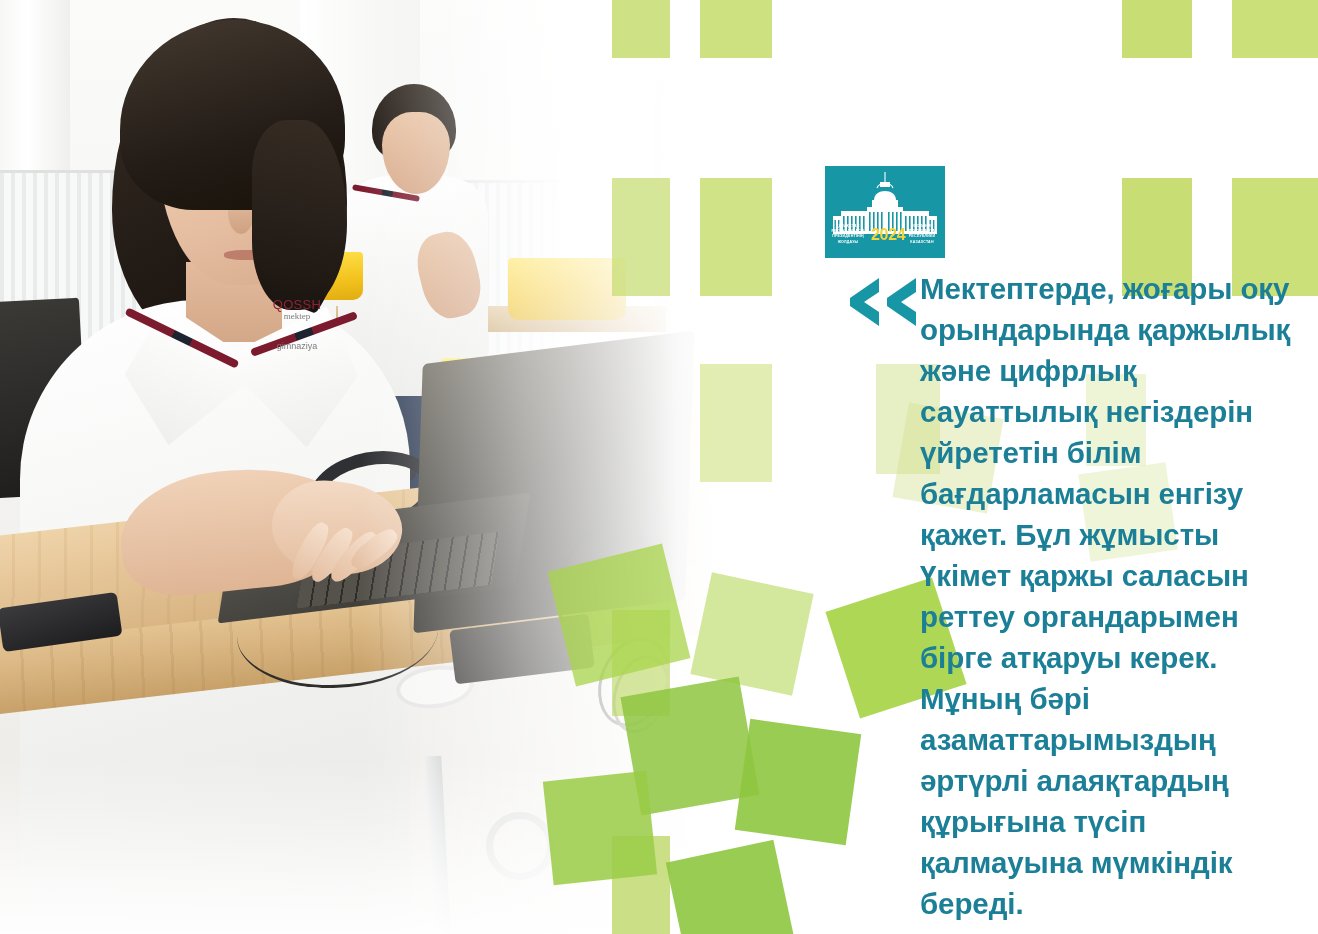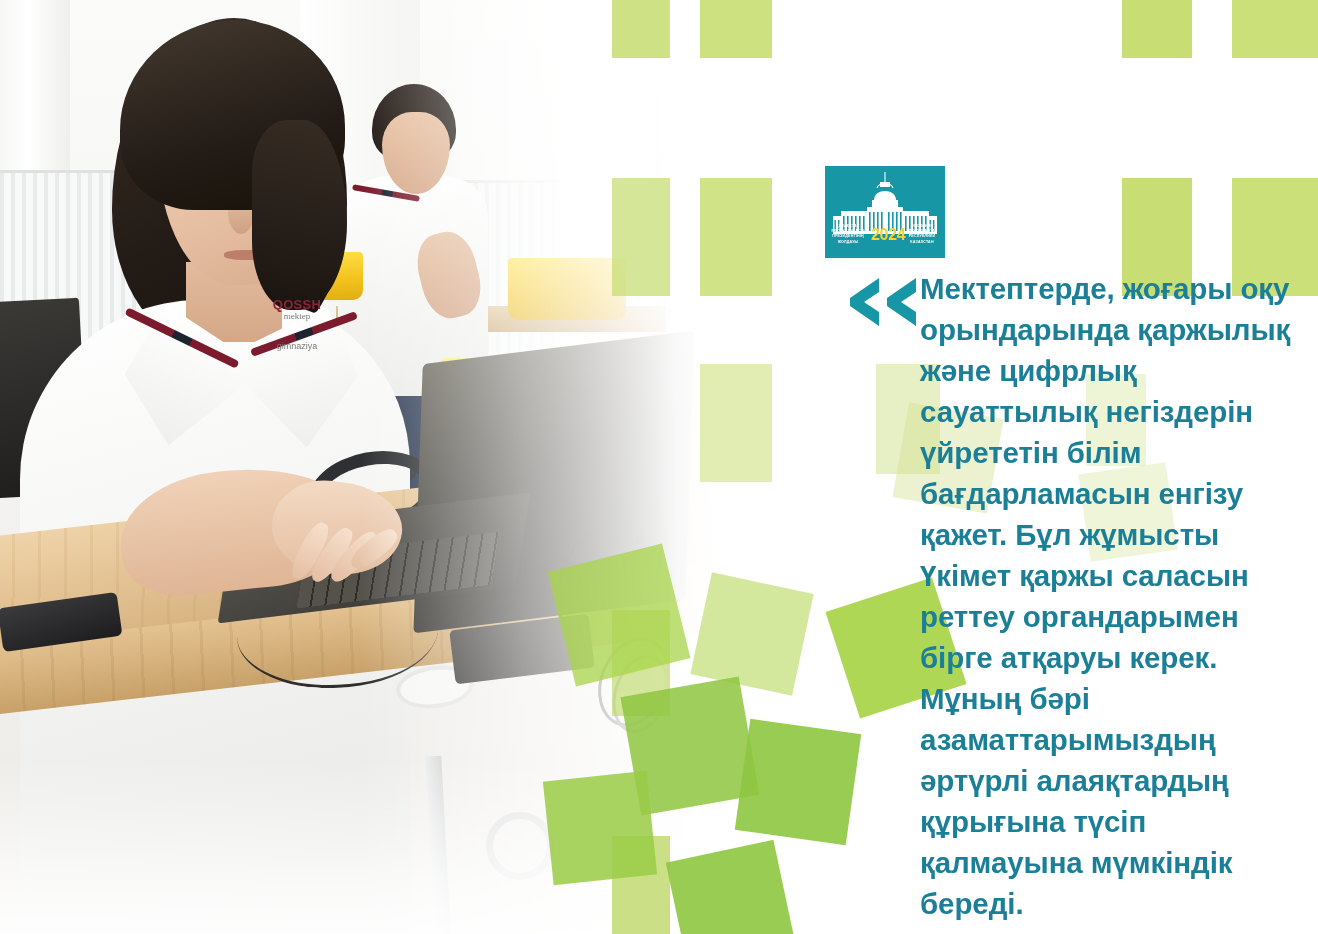--- a/index.html
+++ b/index.html
@@ -125,21 +125,21 @@
     border-radius: 4px;
   }
   .g-trim.t1 { left: 120px; top: 334px; width: 124px; transform: rotate(26deg); }
   .g-trim.t2 { left: 248px; top: 330px; width: 112px; transform: rotate(-20deg); }
   .g-trim.sleeve { left: 46px; top: 612px; width: 120px; transform: rotate(12deg); }
   .g-logo {
     position: absolute; left: 258px; top: 298px; width: 78px; height: 56px;
     line-height: 1.08;
     text-align: center;
   }
-  .g-logo .l1 { font-size: 13px; font-weight: 700; color: #8c2436; letter-spacing: .3px; }
+  .g-logo .l1 { font-size: 13px; font-weight: 400; color: #8c2436; letter-spacing: .3px; }
   .g-logo .l2 { font-size: 9px; color: #7b7b7b; font-family: Liberation Serif, serif; }
   .g-logo .l3 { font-size: 9px; color: #7b7b7b; margin-top: 20px; }
   .g-arm {
     position: absolute; left: 120px; top: 470px; width: 230px; height: 120px;
     background: linear-gradient(180deg,#f0d2b8,#dfb595);
     border-radius: 50% 60% 40% 30% / 60% 50% 50% 40%;
     transform: rotate(-6deg);
   }
   .g-hand {
     position: absolute; left: 272px; top: 482px; width: 130px; height: 92px;

